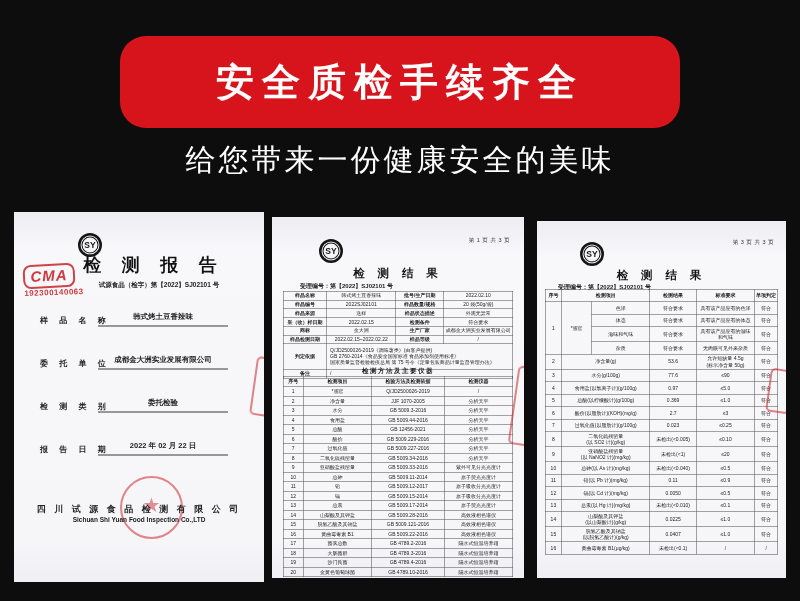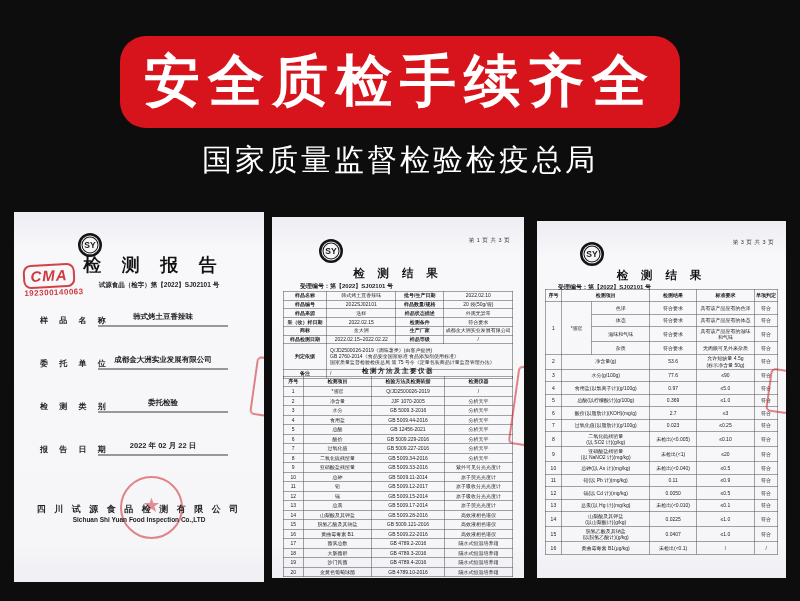--- a/index.html
+++ b/index.html
@@ -10,21 +10,21 @@
   }
   .stage{position:absolute;inset:0;}
 
   
   .banner{
     position:absolute;left:120px;top:36px;width:560px;height:92px;
     background:#d7141c;border-radius:26px;
     display:flex;align-items:center;justify-content:center;
   }
   .banner-title{
-    color:#ffffff;font-size:56px;font-weight:900;letter-spacing:8px;
+    color:#ffffff;font-size:38px;font-weight:900;letter-spacing:8px;
     text-align:center;white-space:nowrap;
   }
   .subtitle{
     position:absolute;left:0;top:140px;width:800px;text-align:center;
     color:#ffffff;font-size:30px;font-weight:500;letter-spacing:3px;
   }
 
   
   .doc{position:absolute;overflow:hidden;background:#f5f5f8;}
   .doc-left  {left:14px; top:212px;width:250px;height:370px;}
@@ -142,21 +142,21 @@
   .result-table tr.hdr td{font-weight:900;}
 </style>
 </head>
 <body>
 
 <div class="stage">
 
   <div class="banner">
     <div class="banner-title">安全质检手续齐全</div>
   </div>
-  <div class="subtitle">国家质量监督检验检疫总局</div>
+  <div class="subtitle">给您带来一份健康安全的美味</div>
 
   <div class="doc doc-left">
     <div class="doc-inner">
       <div class="sy-logo" style="left:128px;top:42px;">SY</div>
       <div class="cma-stamp">CMA</div>
       <div class="cma-number">192300140063</div>
       <div class="report-title">检 测 报 告</div>
       <div class="report-docno">试源食品（检字）第【2022】SJ02101 号</div>
       <div class="fields">
           <div class="field-row">

